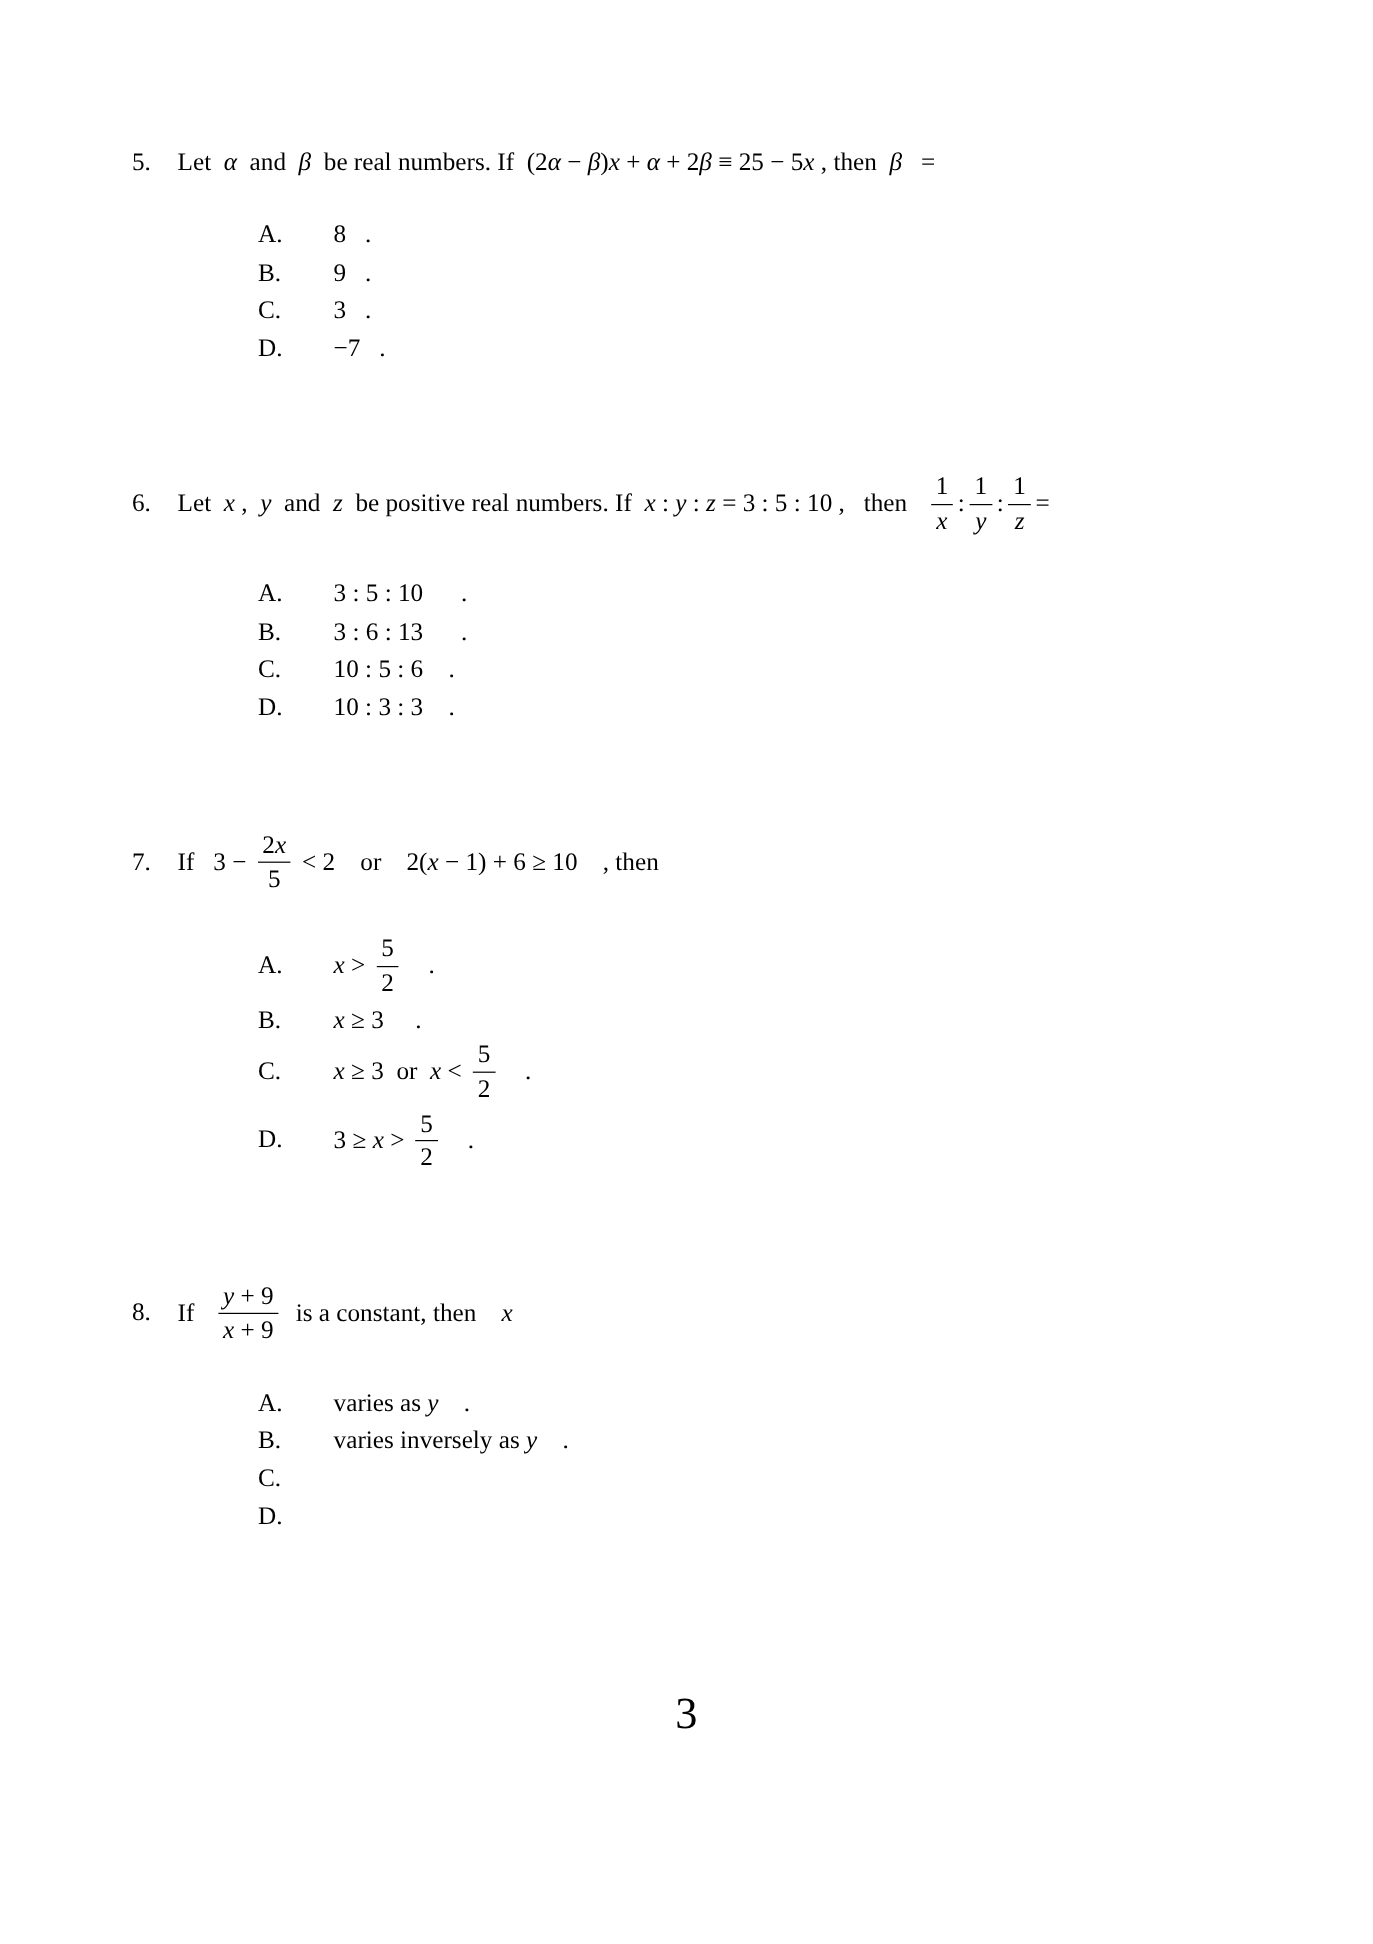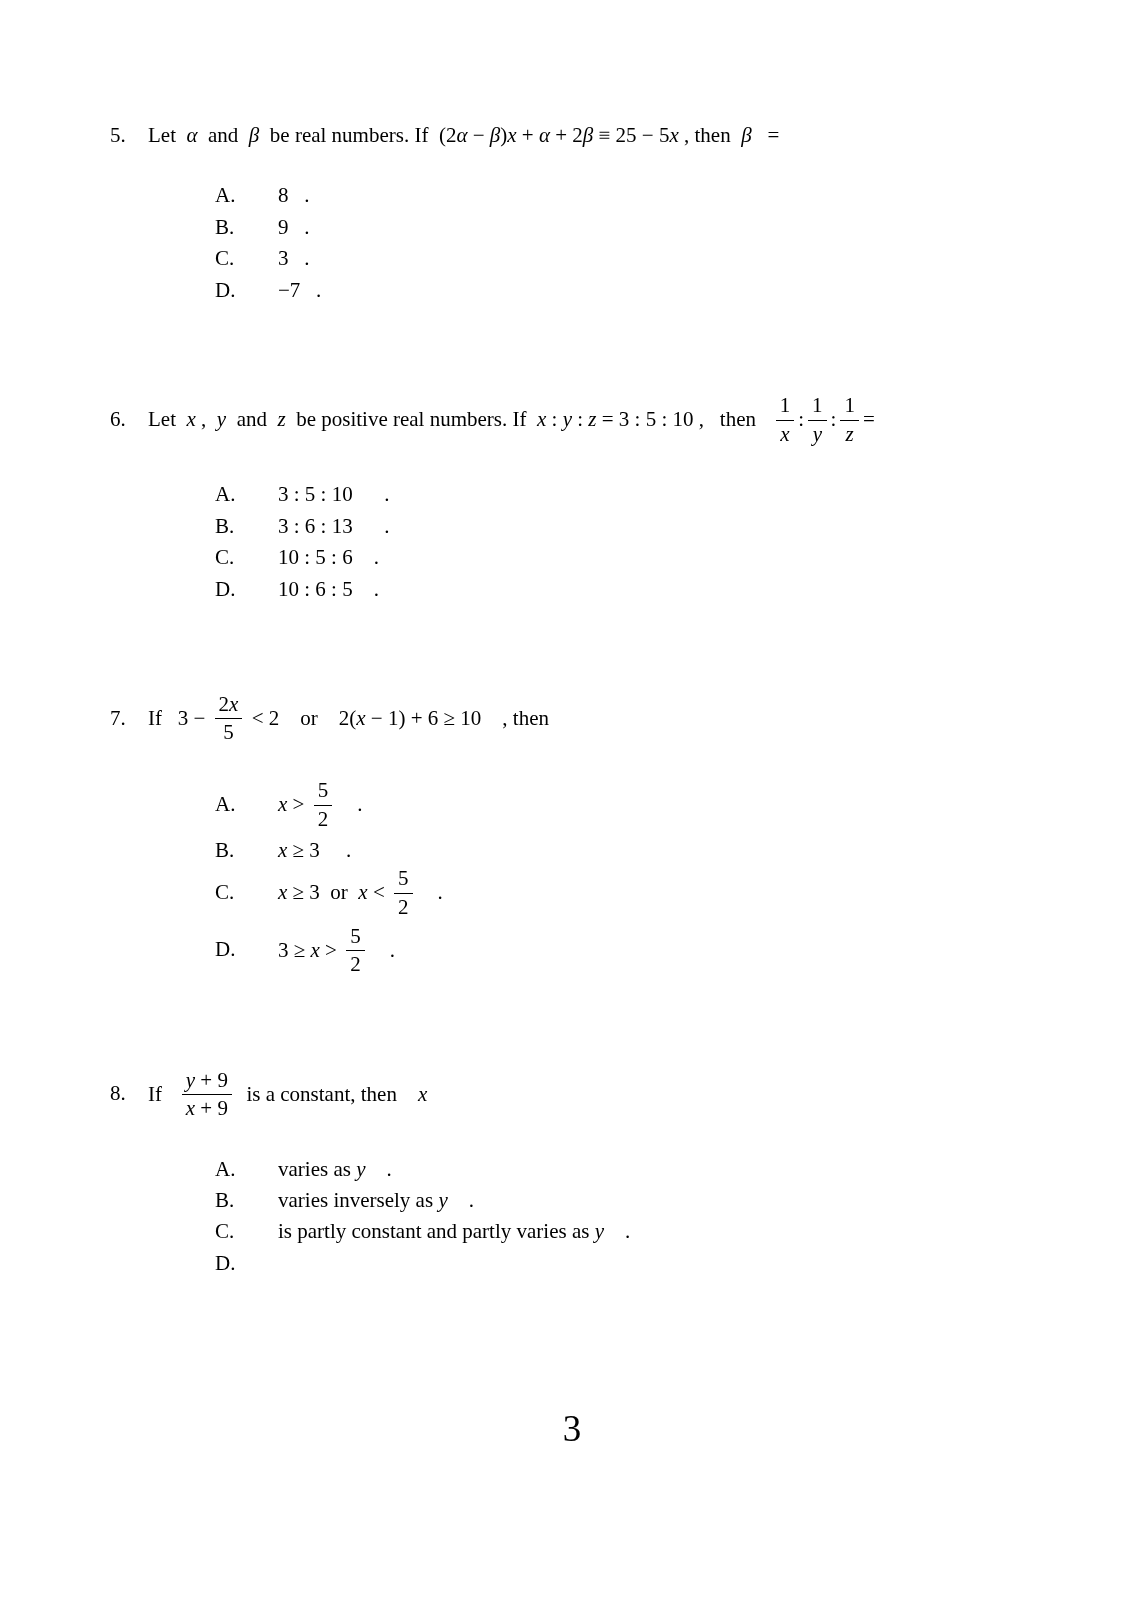--- a/index.html
+++ b/index.html
@@ -102,21 +102,21 @@
           <div class="option">
     <span class="opt-label">B.</span>
     <span class="opt-content">3 : 6 : 13      .</span>
   </div>
           <div class="option">
     <span class="opt-label">C.</span>
     <span class="opt-content">10 : 5 : 6    .</span>
   </div>
           <div class="option">
     <span class="opt-label">D.</span>
-    <span class="opt-content">10 : 6 : 5    .</span>
+    <span class="opt-content">10 : 3 : 3    .</span>
   </div>
         </div>
   </div>
       <div class="question">
     <div class="q-row">
       <span class="q-number">7.</span>
       <span class="q-stem">If   3 − <span class="frac"><span class="num">2<span class="mi">x</span></span><span class="den">5</span></span> &lt; 2    or    2(<span class="mi">x</span> − 1) + 6 ≥ 10    , then</span>
     </div>
     <div class="q-options">
           <div class="option">
@@ -146,21 +146,20 @@
           <div class="option">
     <span class="opt-label">A.</span>
     <span class="opt-content">varies as <span class="mi">y</span>    .</span>
   </div>
           <div class="option">
     <span class="opt-label">B.</span>
     <span class="opt-content">varies inversely as <span class="mi">y</span>    .</span>
   </div>
           <div class="option">
     <span class="opt-label">C.</span>
-    <span class="opt-content">is partly constant and partly varies as <span class="mi">y</span>    .</span>
   </div>
           <div class="option">
     <span class="opt-label">D.</span>
   </div>
         </div>
   </div>
     </div>
   <div class="page-number">3</div>
 </div>
 

